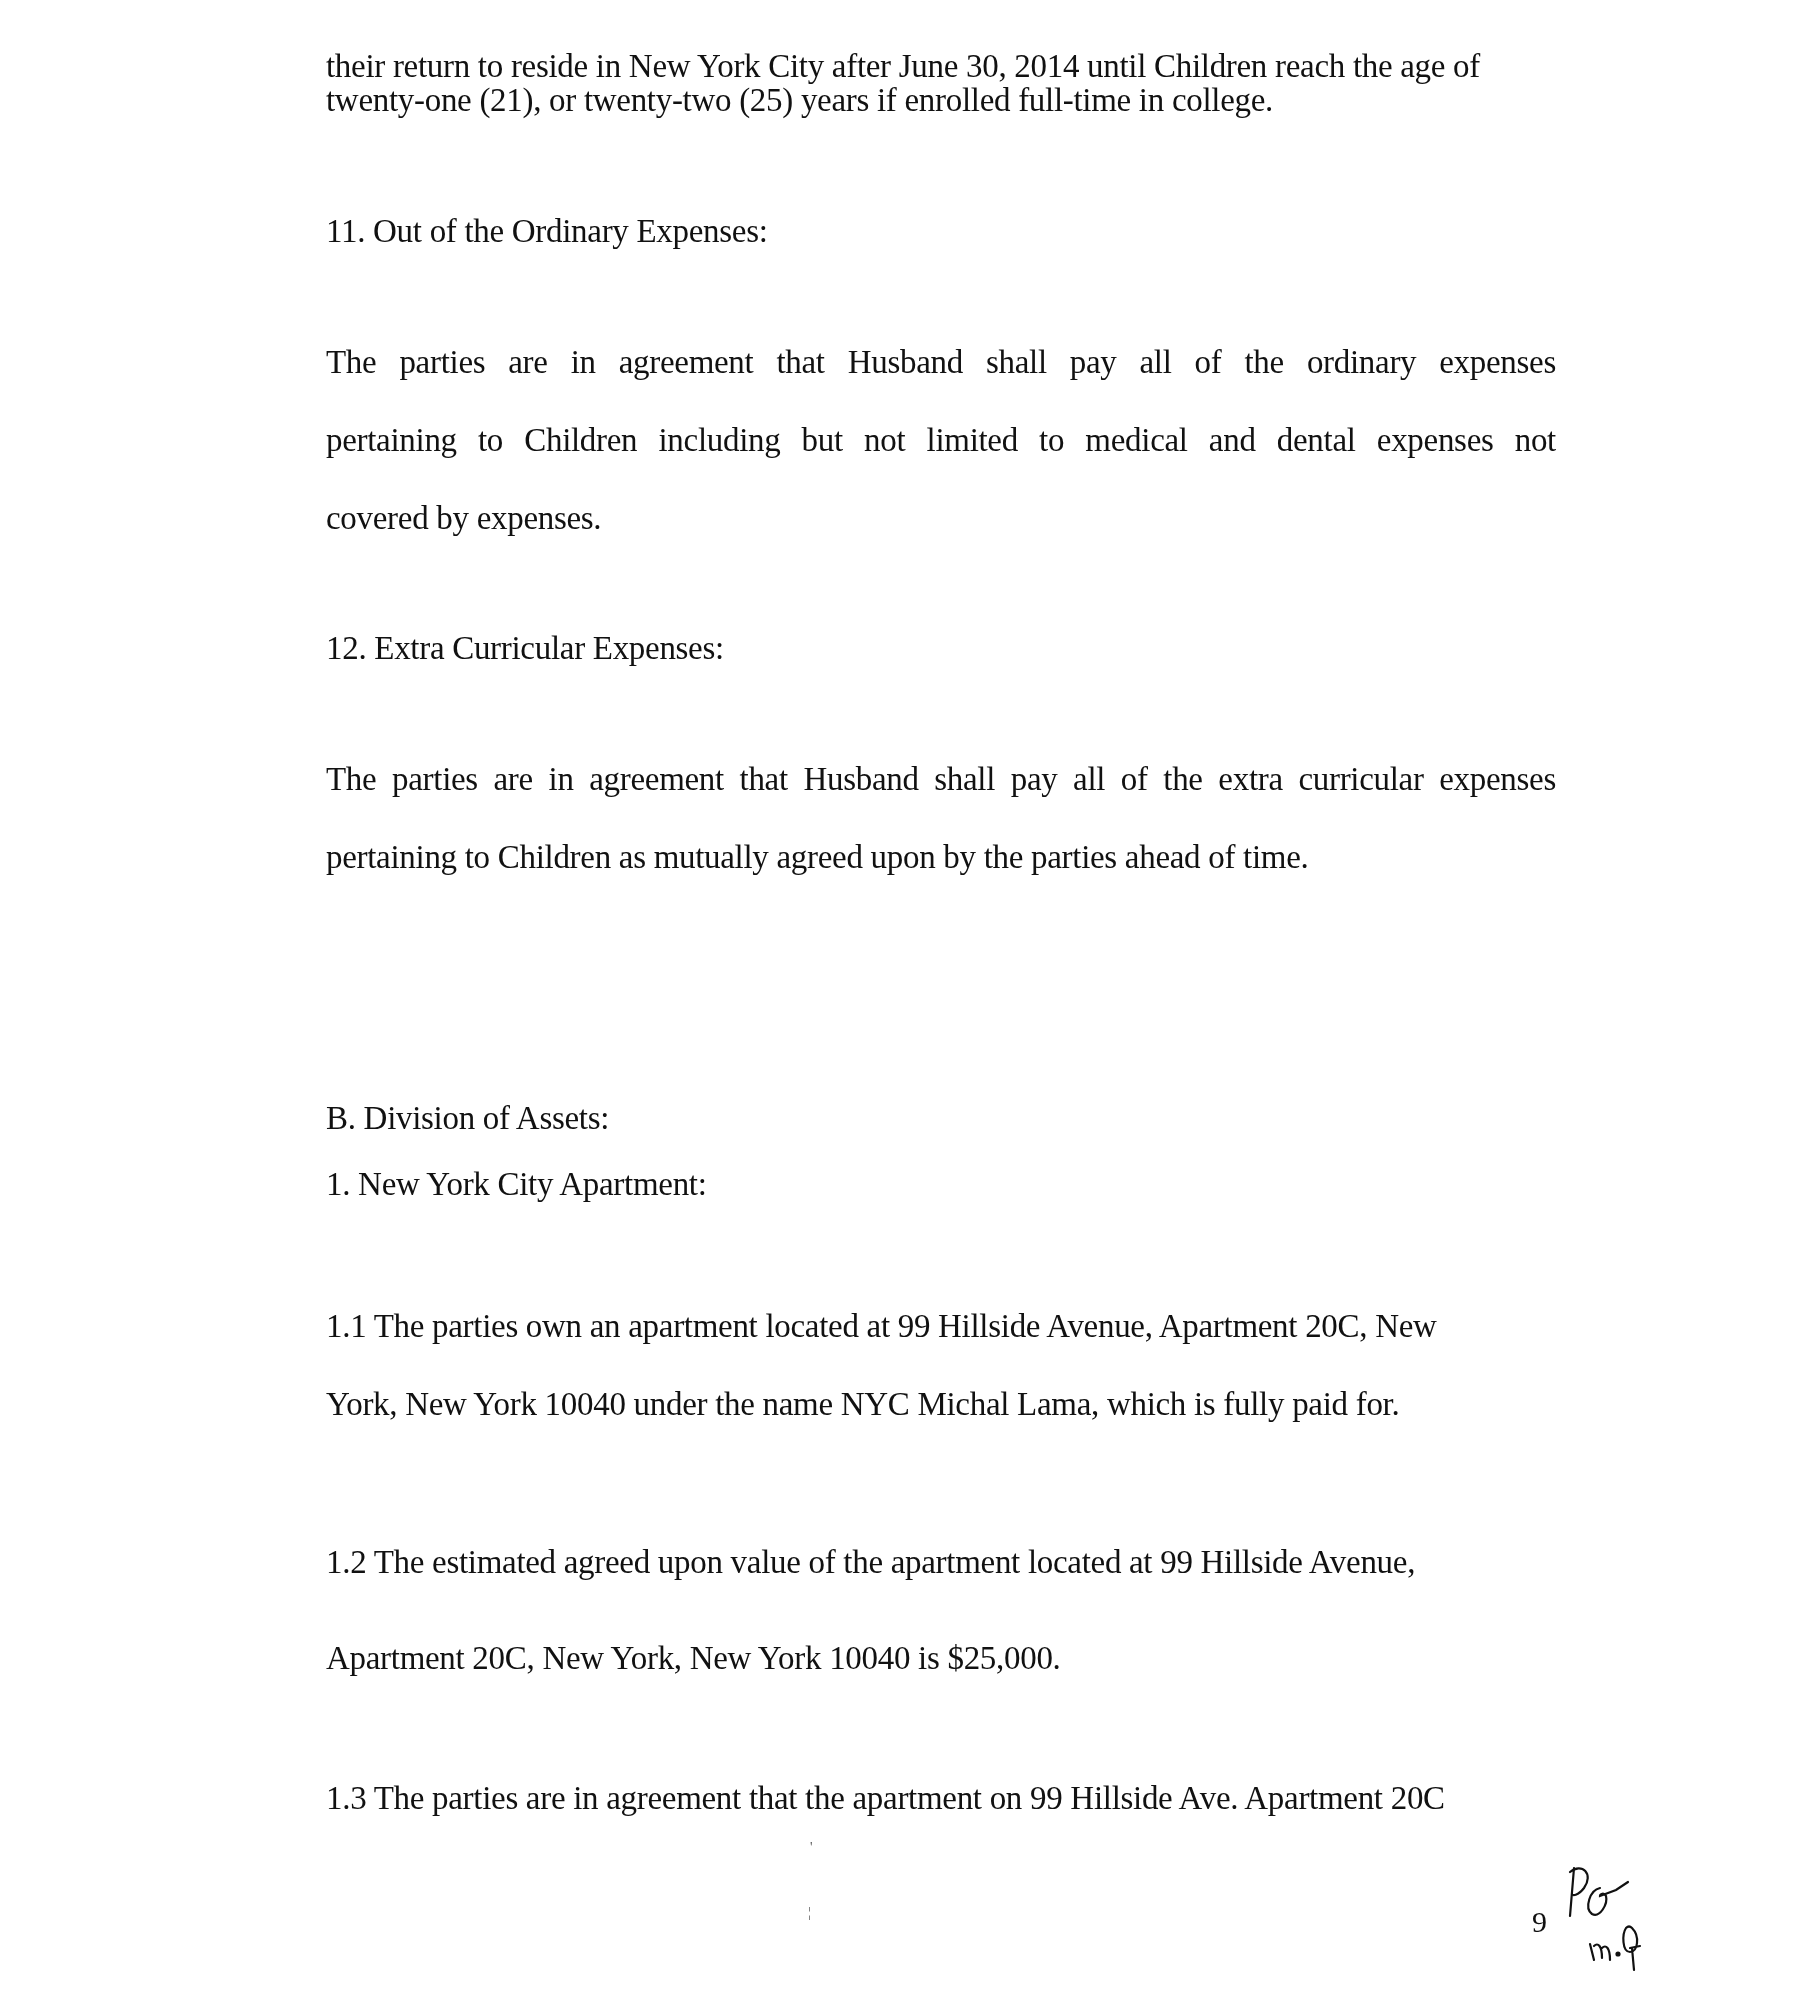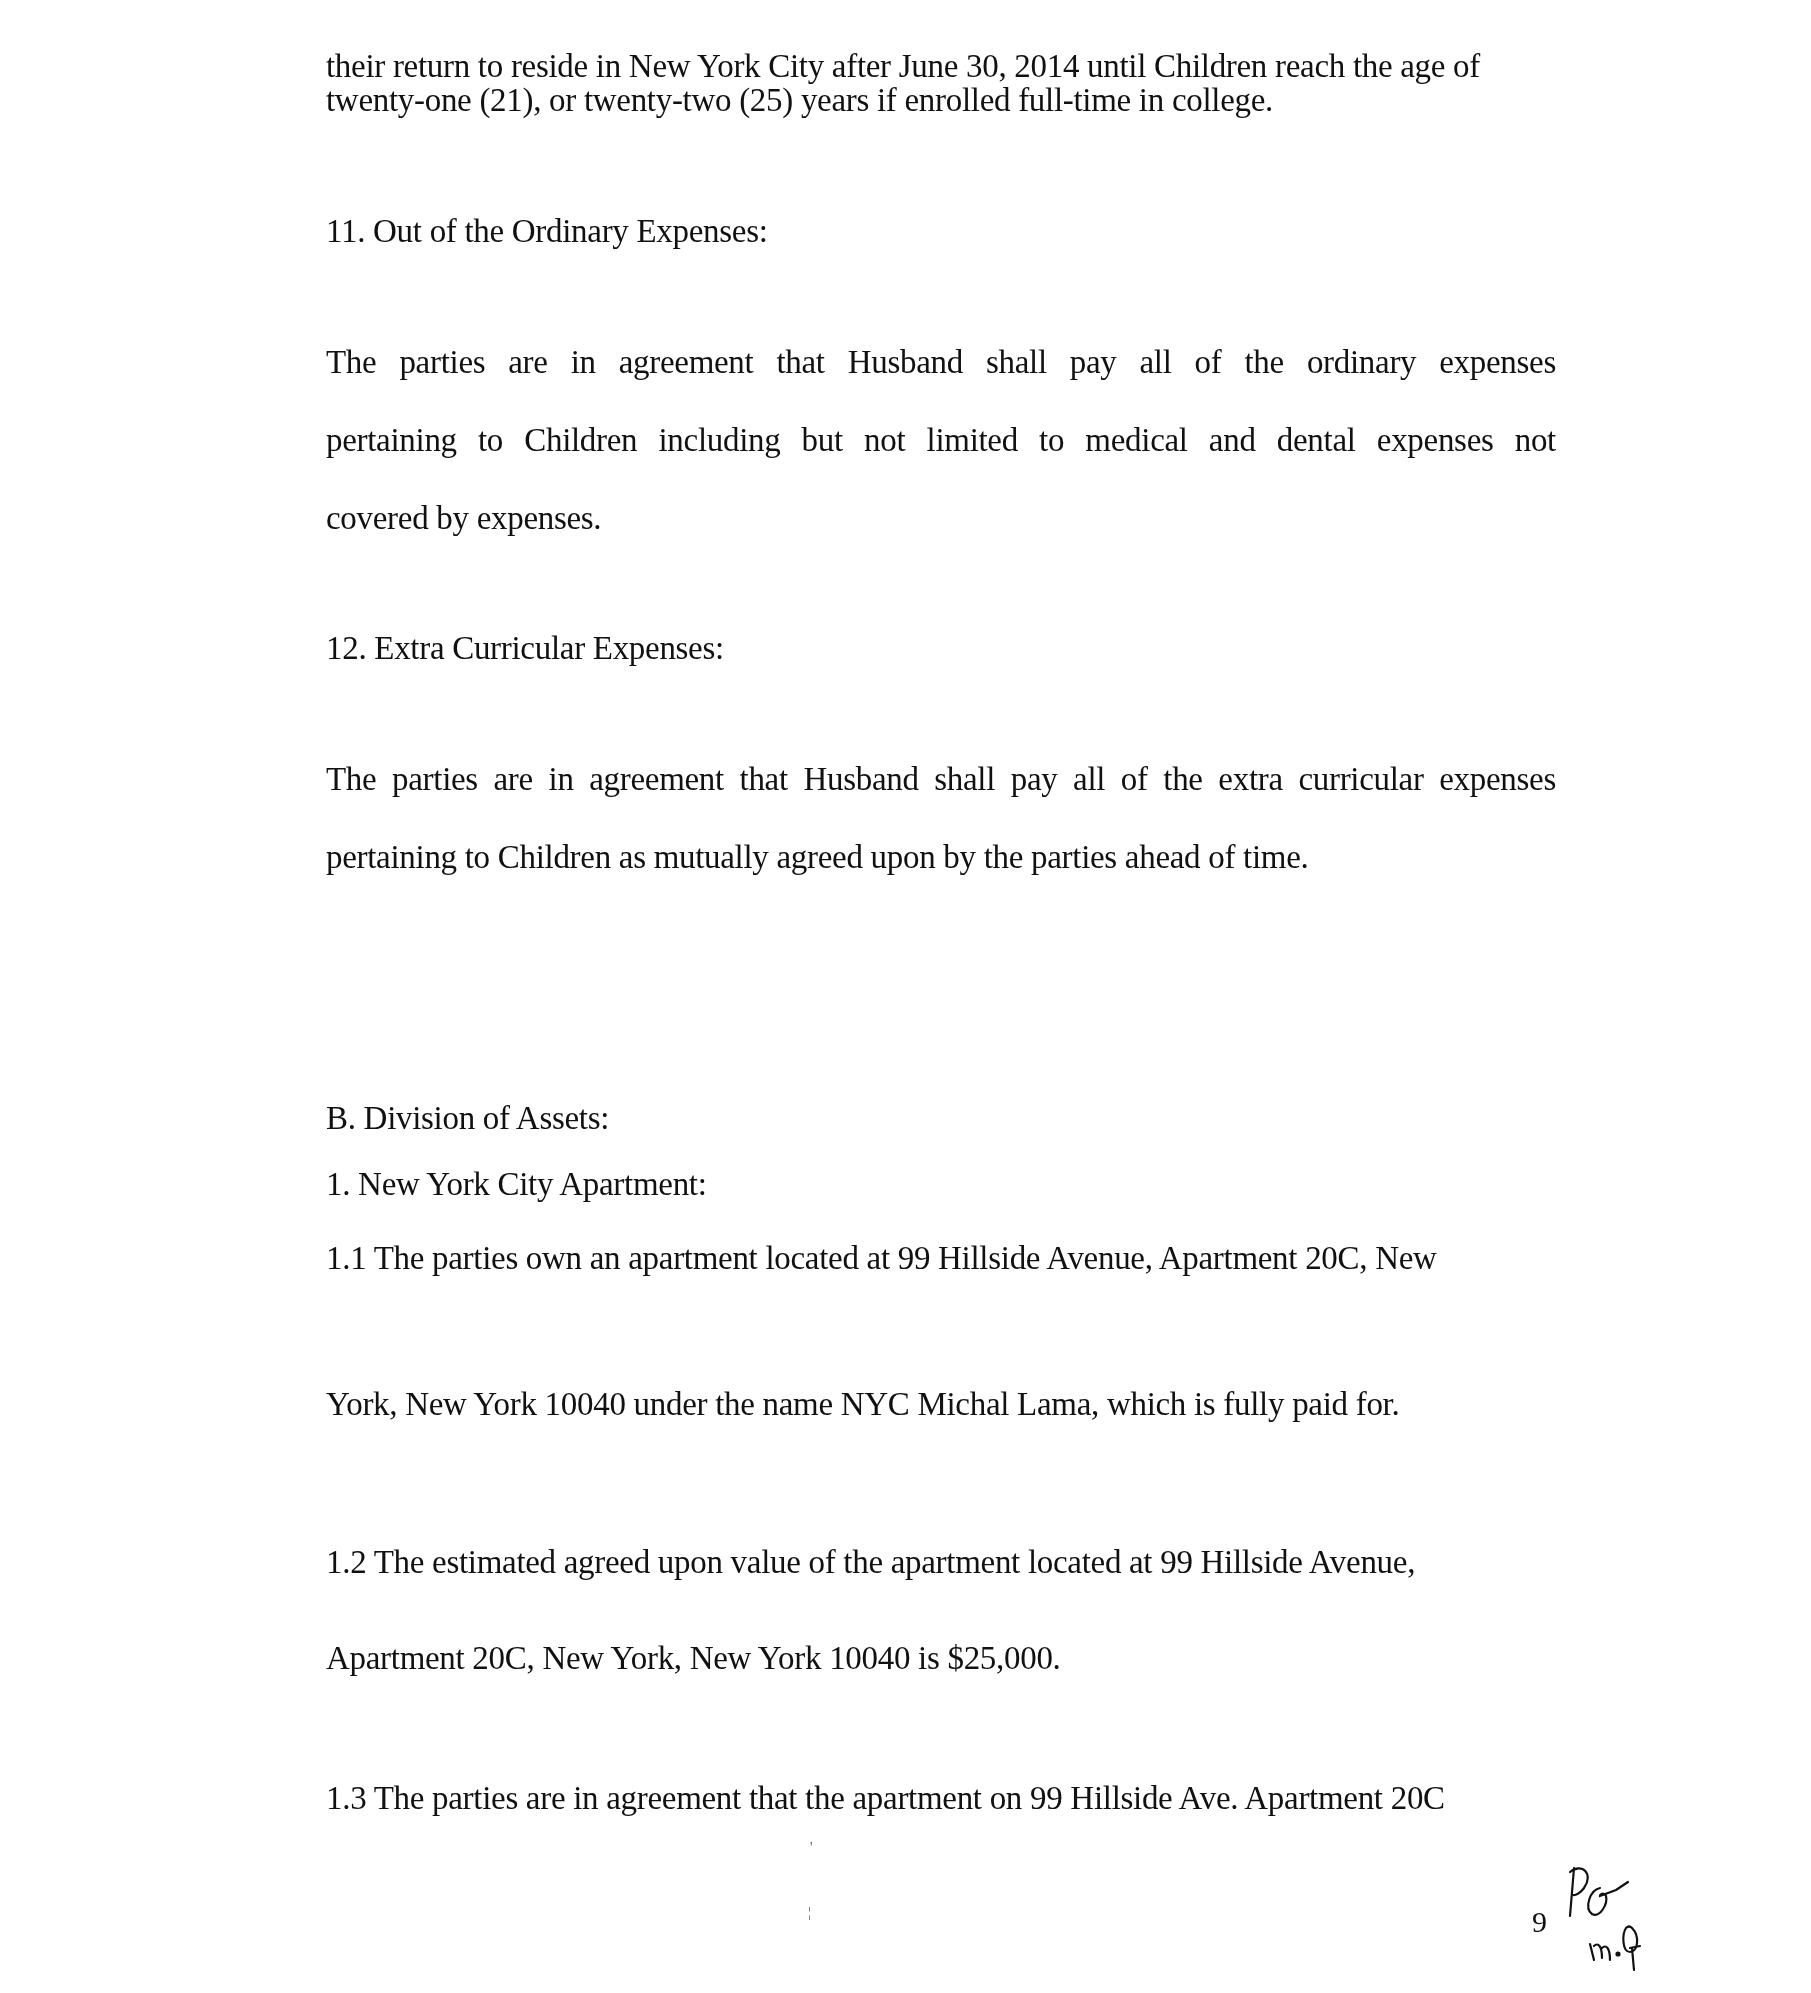--- a/index.html
+++ b/index.html
@@ -25,21 +25,21 @@
   <div class="line" style="top:500px;">covered by expenses.</div>
 
   <div class="line" style="top:630px;">12. Extra Curricular Expenses:</div>
 
   <div class="line just" style="top:761px;">The parties are in agreement that Husband shall pay all of the extra curricular expenses</div>
   <div class="line" style="top:839px;">pertaining to Children as mutually agreed upon by the parties ahead of time.</div>
 
   <div class="line" style="top:1100px;text-align:right;">B. Division of Assets:</div>
 
   <div class="line" style="top:1166px;">1. New York City Apartment:</div>
-  <div class="line" style="top:1240px;text-align:right;">1.1 The parties own an apartment located at 99 Hillside Avenue, Apartment 20C, New</div>
+  <div class="line" style="top:1308px;text-align:right;">1.1 The parties own an apartment located at 99 Hillside Avenue, Apartment 20C, New</div>
   <div class="line" style="top:1386px;">York, New York 10040 under the name NYC Michal Lama, which is fully paid for.</div>
 
   <div class="line" style="top:1544px;">1.2 The estimated agreed upon value of the apartment located at 99 Hillside Avenue,</div>
   <div class="line" style="top:1622px;margin-top:18px;">Apartment 20C, New York, New York 10040 is $25,000.</div>
 
   <div class="line" style="top:1780px;">1.3 The parties are in agreement that the apartment on 99 Hillside Ave. Apartment 20C</div>
 
   <div class="mark" style="left:810px; top:1840px;">'</div>
   <div class="mark" style="left:808px; top:1905px;">¦</div>
 

